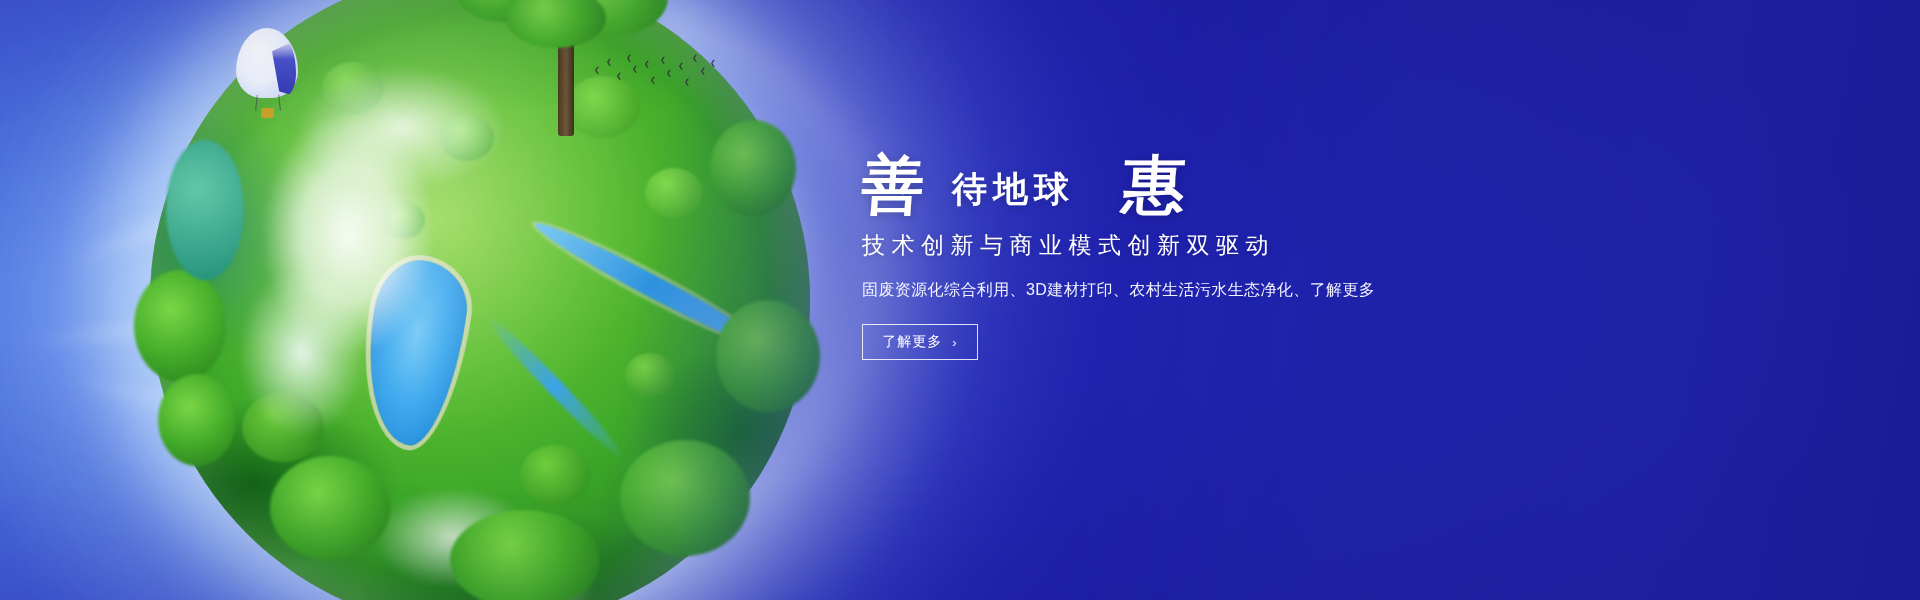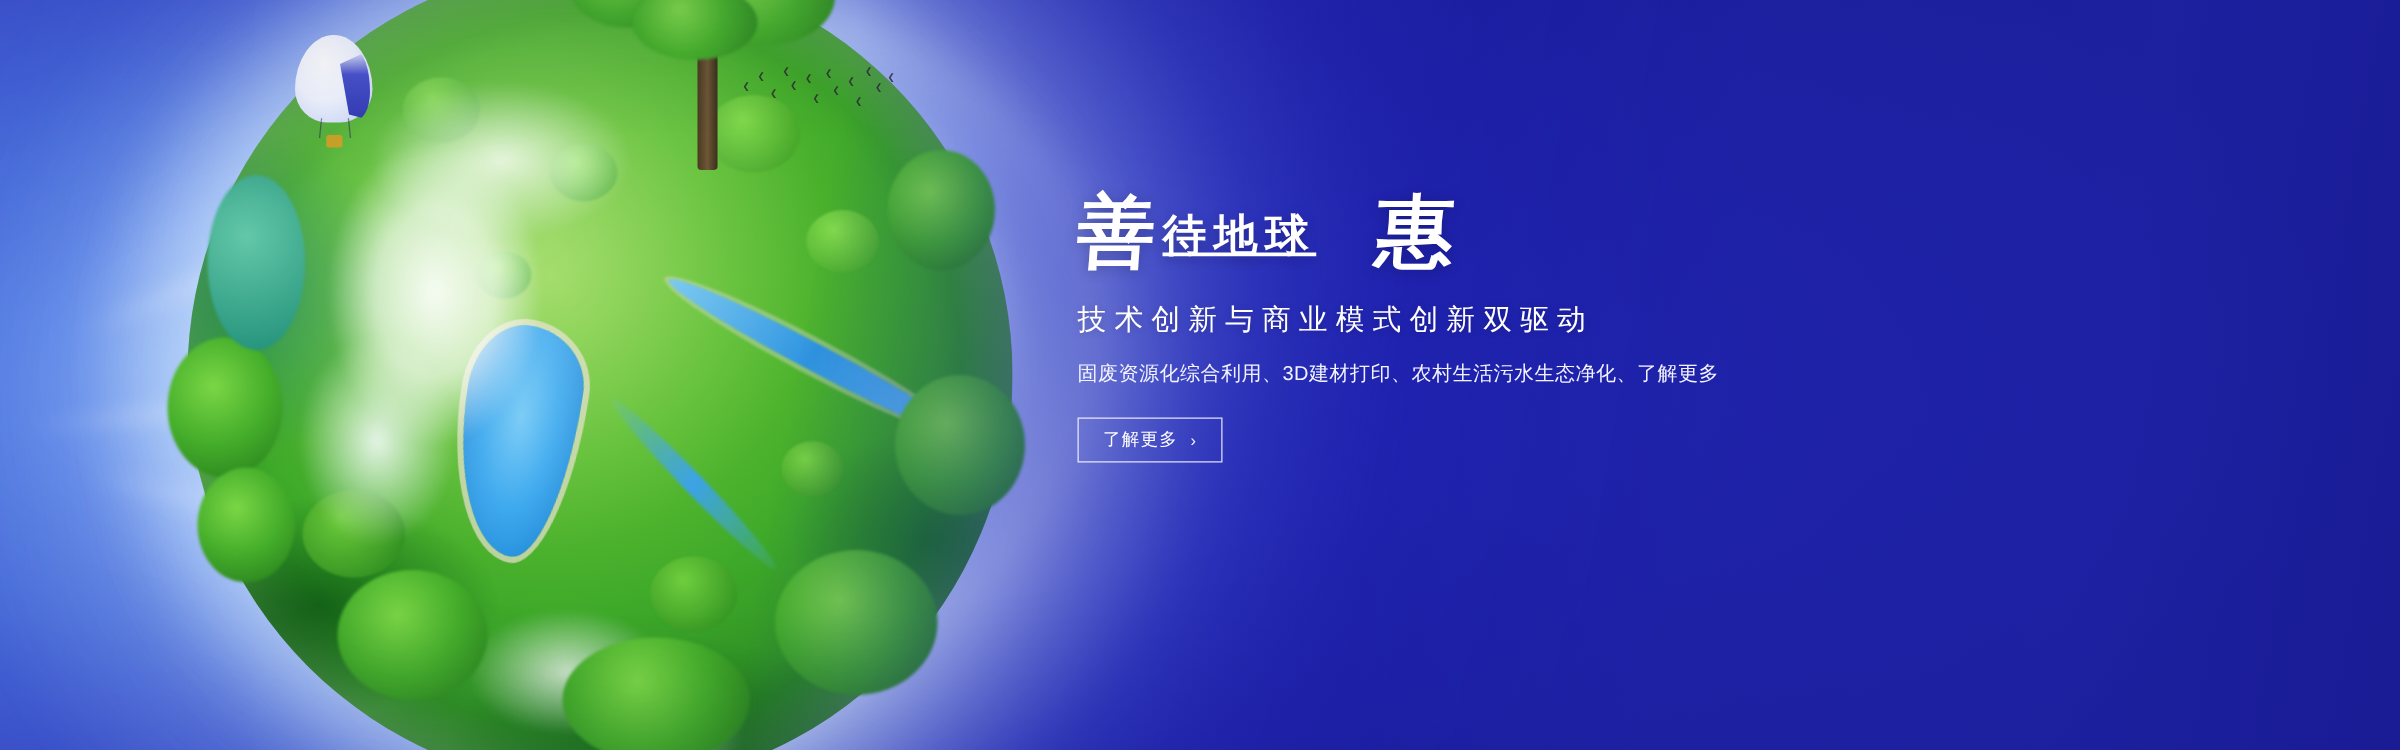--- a/index.html
+++ b/index.html
@@ -208,26 +208,26 @@
   }
   .hl-big {
     font-family:"DejaVu Serif","Liberation Serif",serif;
     font-size:62px; line-height:62px; font-weight:700;
     letter-spacing:0;
     transform:skewX(-4deg);
   }
   .hl-small {
     font-family:"DejaVu Serif","Liberation Serif",serif;
     font-size:35px; line-height:42px; font-weight:700;
-    letter-spacing:6px; margin-left:6px; padding-bottom:6px;text-decoration:underline;
+    letter-spacing:6px; margin-left:28px; padding-bottom:6px;
   }
   .hl-gap { width:48px; }
 
   .subtitle {
-    margin-top:24px;
+    margin-top:14px;
     font-size:23px; line-height:30px;
     letter-spacing:6.5px;
     color:#ffffff;
     text-shadow:0 1px 6px rgba(0,0,0,0.20);
   }
   .desc {
     margin-top:18px;
     font-size:16px; line-height:24px;
     letter-spacing:0.4px;
     color:#f2f3ff;

